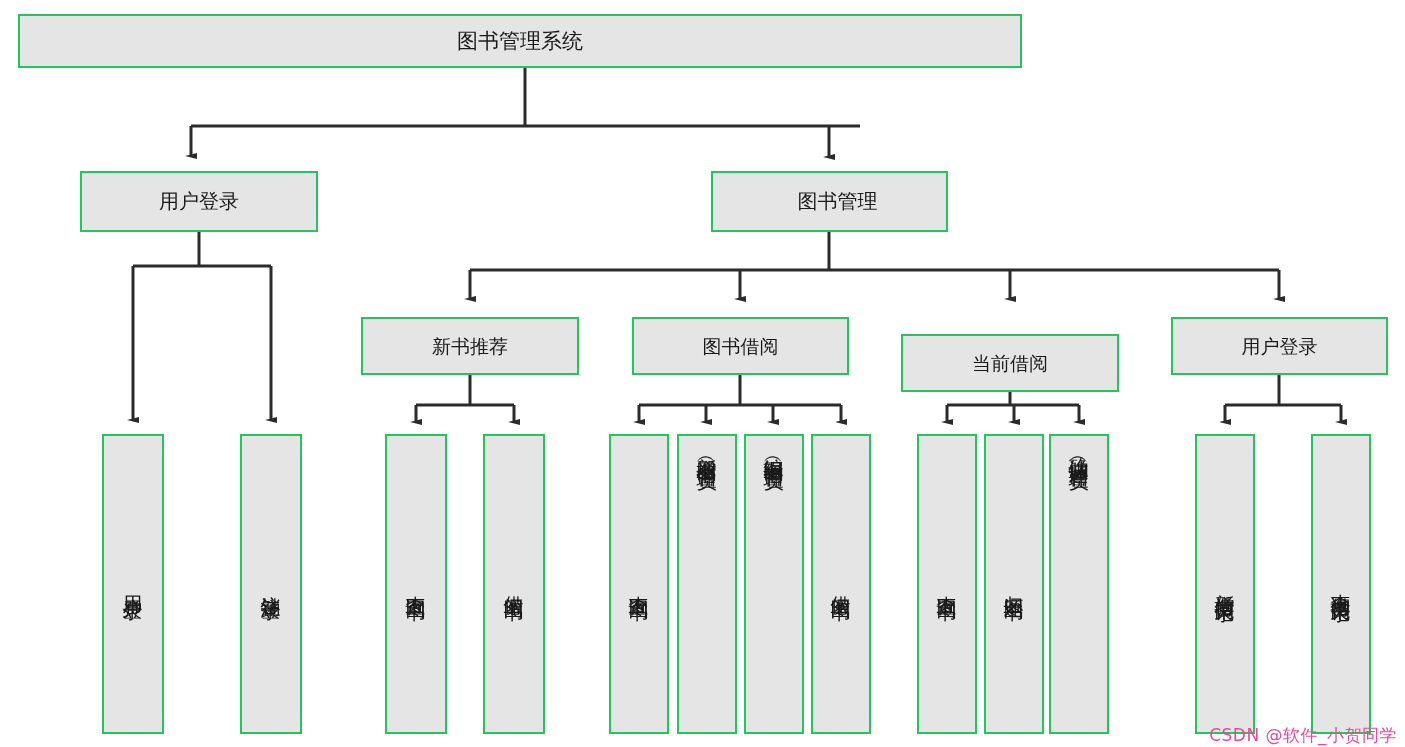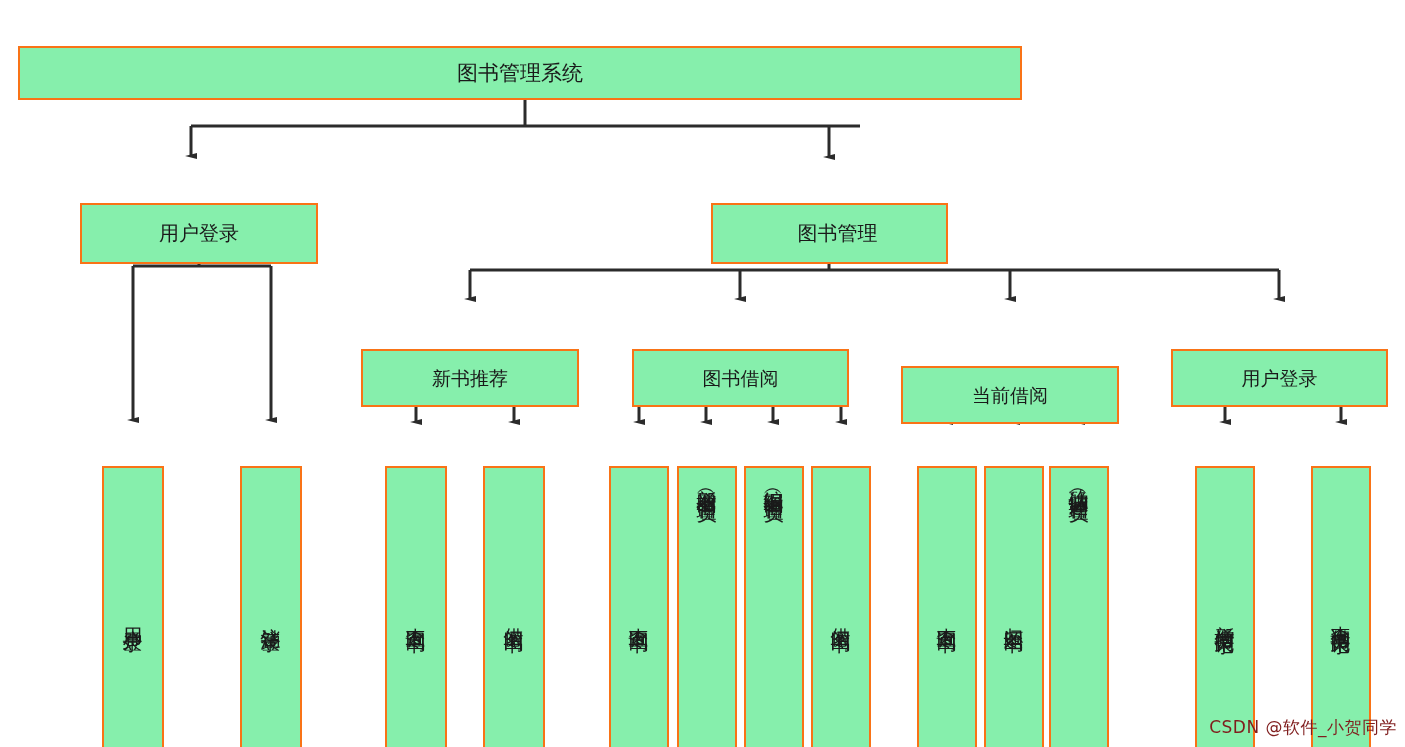--- a/index.html
+++ b/index.html
@@ -21,27 +21,26 @@
     position: absolute;
     left: 0;
     top: 0;
     width: 1405px;
     height: 747px;
     pointer-events: none;
   }
   .node {
     position: absolute;
     box-sizing: border-box;
-    background: #86efac;
-    border: 2px solid #f97316;
+    background: #e5e5e5;
+    border: 2px solid #22c55e;
     display: flex;
     align-items: center;
     justify-content: center;
     color: #1a1a1a;
-    margin-top: 32px;
   }
   .node-label {
     display: block;
     text-align: center;
     line-height: 1.16;
     white-space: nowrap;
   }
   .node.root .node-label { font-size: 21px; }
   .node.l2 .node-label { font-size: 20px; }
   .node.l3 .node-label { font-size: 19px; }
@@ -60,23 +59,23 @@
     line-height: 1;
     white-space: nowrap;
   }
   .node.leaf.centered {
     align-items: center;
     padding-top: 0;
   }
   .watermark {
     position: absolute;
     right: 8px;
-    bottom: 8px;
+    bottom: 0;
     font-size: 17px;
-    color: #7f1d1d;
+    color: #ec4899;
     letter-spacing: 0.5px;
     white-space: nowrap;
   }
 </style>
 </head>
 <body>
 
 <div id="canvas">
 
   <svg class="wires" viewBox="0 0 1405 747">

